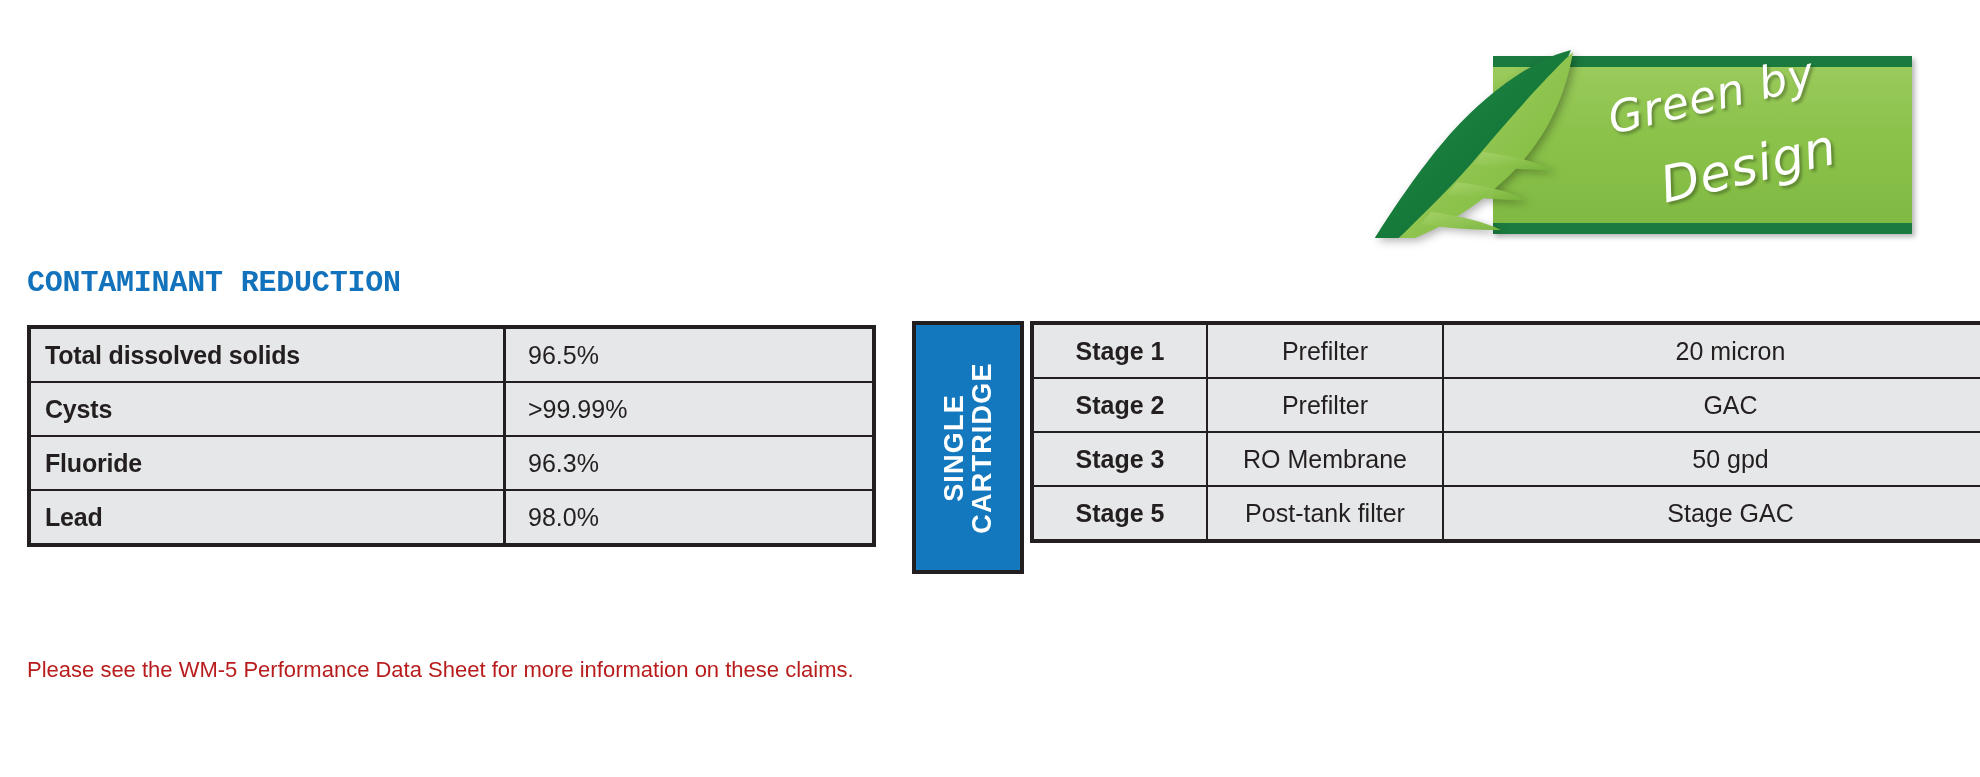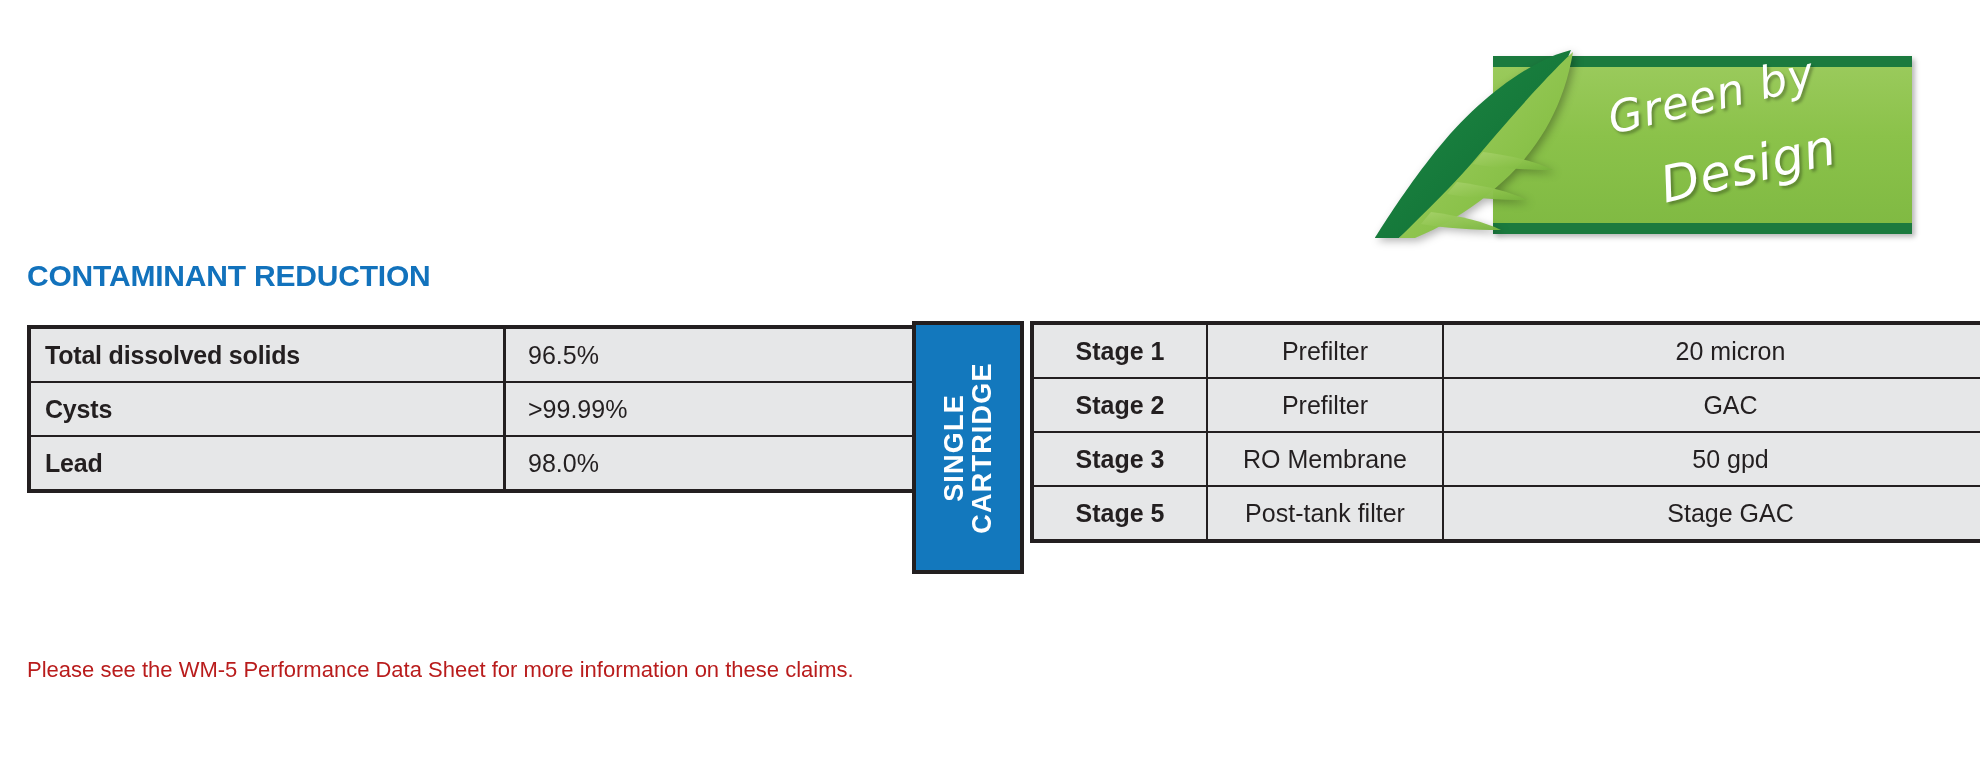--- a/index.html
+++ b/index.html
@@ -84,34 +84,34 @@
     font-size: 50px;
     transform: rotate(-13deg);
     transform-origin: left top;
     letter-spacing: 1px;
   }
 
   
   #contaminant-heading {
     position: absolute;
     left: 27px;
-    top: 259px;
+    top: 266px;
     font-size: 30px;
     font-weight: bold;
     letter-spacing: -0.2px;
     color: #1272bc;
-    font-family: Liberation Sans, sans-serif;
+    font-family: Liberation Mono, monospace;
   }
 
   
   #contaminant-table {
     position: absolute;
     left: 27px;
     top: 325px;
-    width: 993px;
+    width: 849px;
     border: 4px solid #231f20;
     border-collapse: collapse;
     background: #e6e7e8;
     table-layout: fixed;
   }
   #contaminant-table td {
     height: 52px;
     background: #e6e7e8;
     border-bottom: 2px solid #231f20;
     padding: 0 0 0 14px;
@@ -243,20 +243,24 @@
 
 <table id="contaminant-table">
   <tbody>
     <tr>
       <td class="cont-name">Total dissolved solids</td>
       <td class="cont-value">96.5%</td>
     </tr>
     <tr>
       <td class="cont-name">Cysts</td>
       <td class="cont-value">&gt;99.99%</td>
+    </tr>
+    <tr>
+      <td class="cont-name">Fluoride</td>
+      <td class="cont-value">96.3%</td>
     </tr>
     <tr>
       <td class="cont-name">Lead</td>
       <td class="cont-value">98.0%</td>
     </tr>
   </tbody>
 </table>
 
 <div id="contaminant-footnote">Please see the WM-5 Performance Data Sheet for more information on these claims.</div>
 

